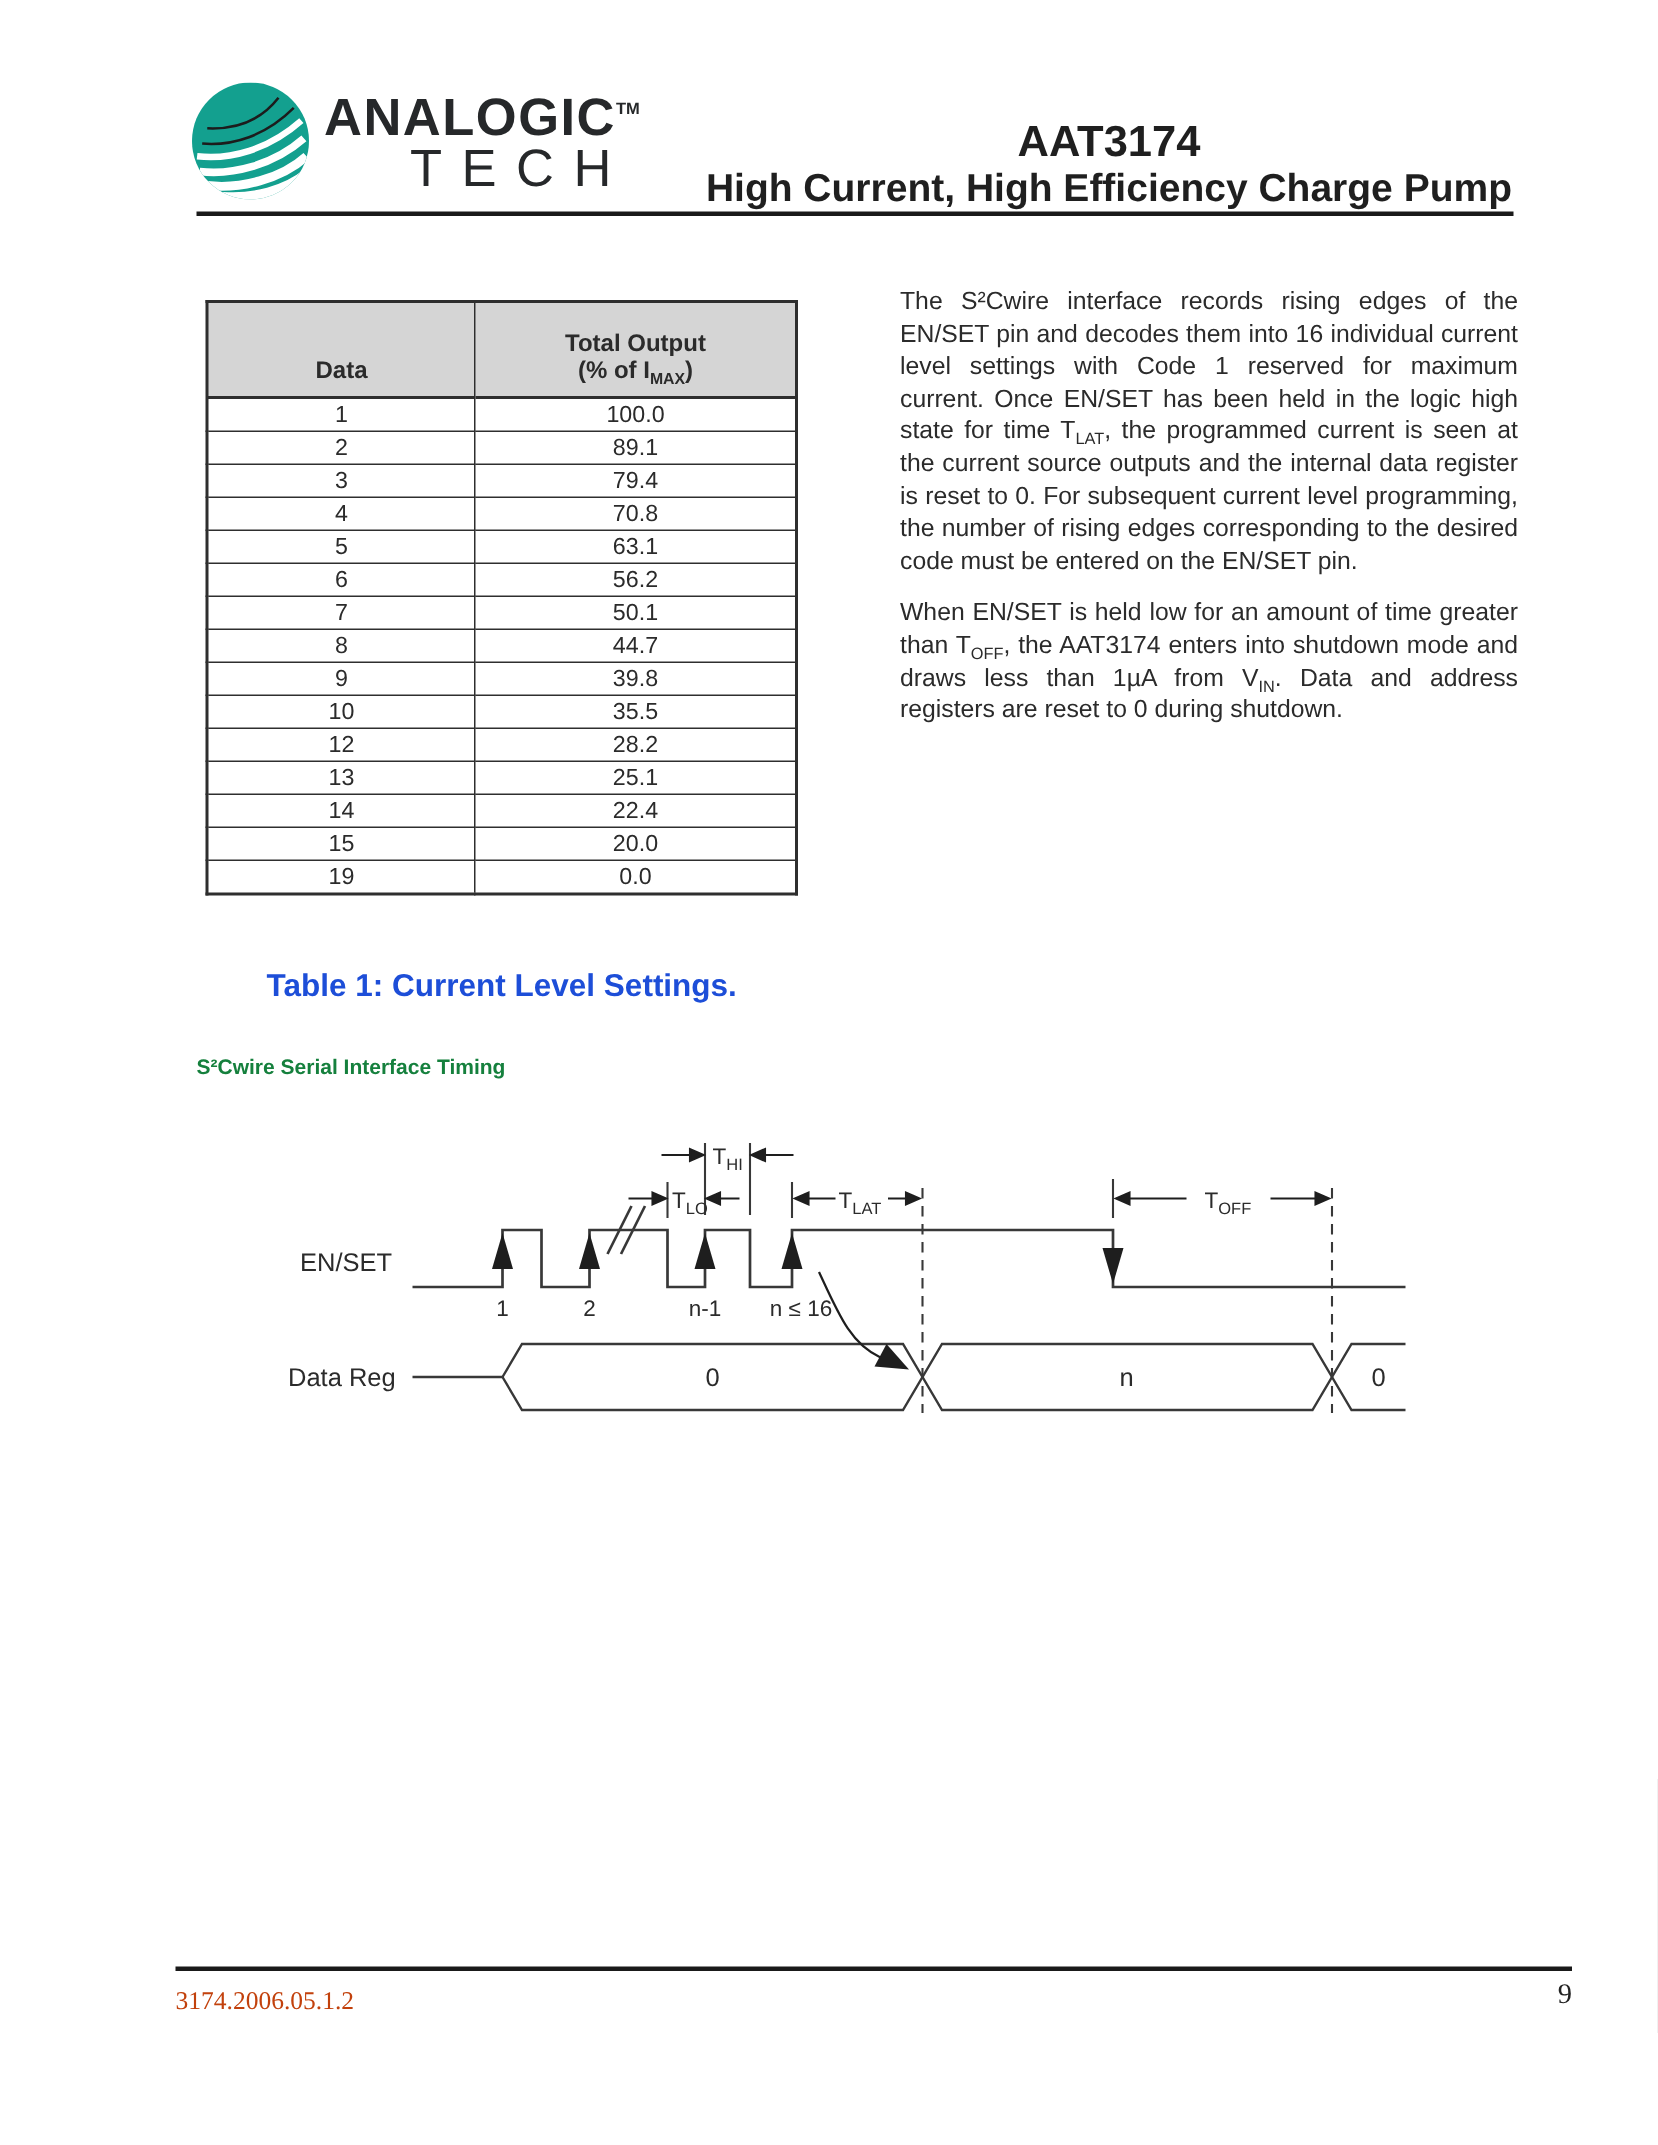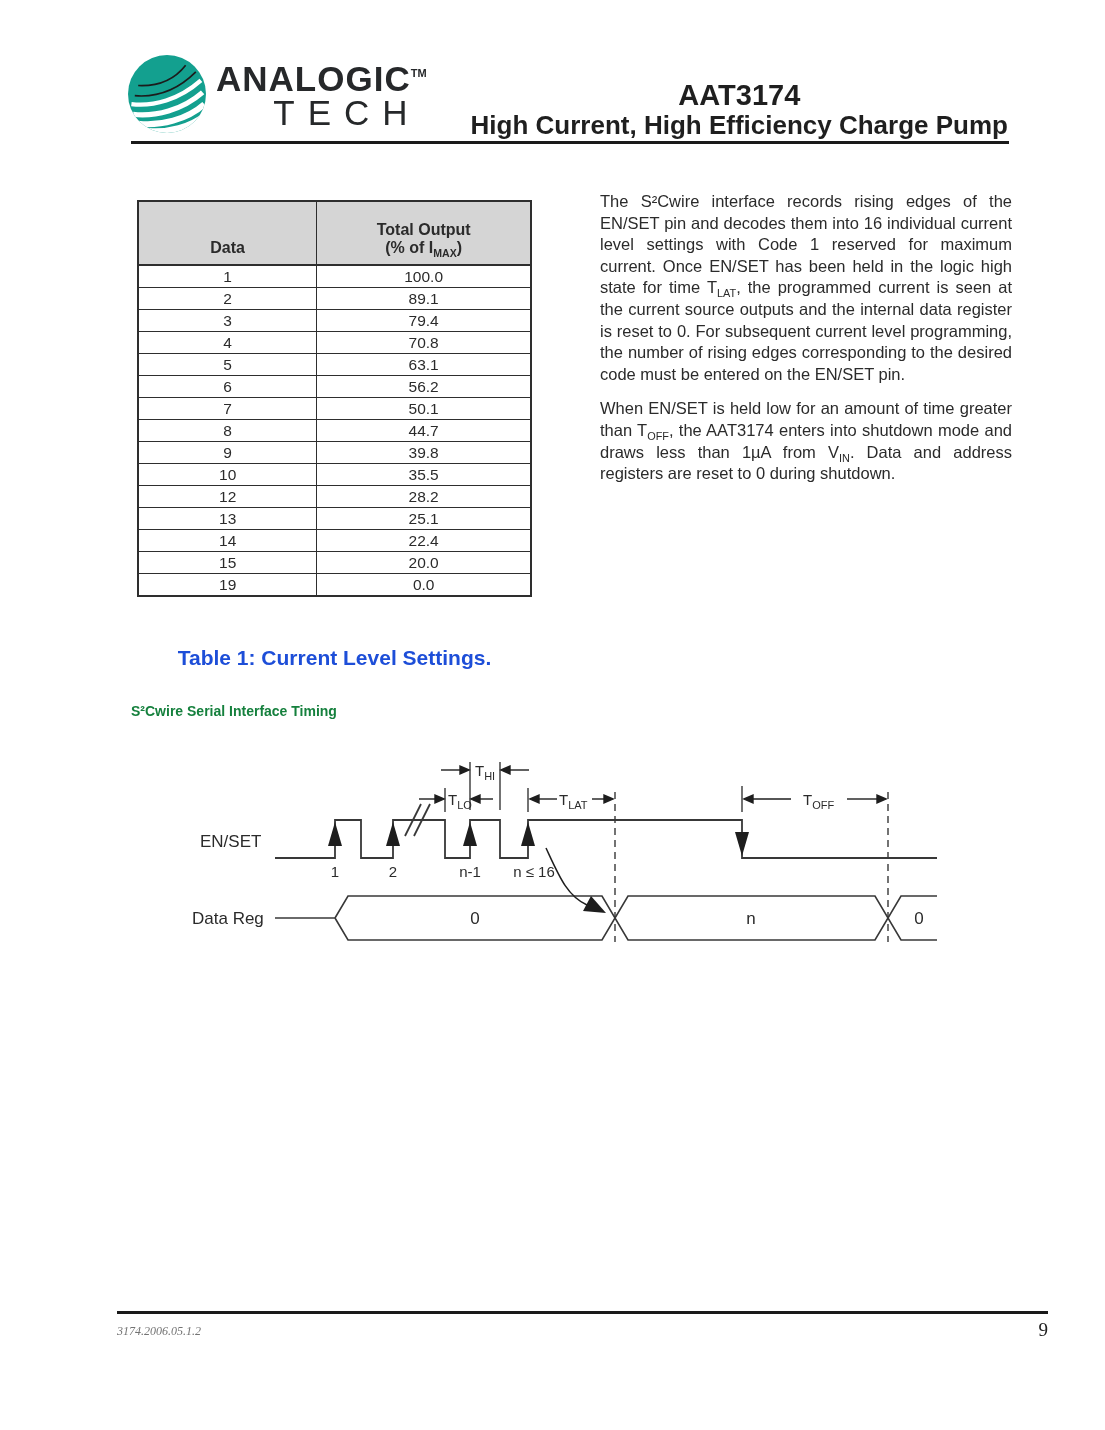--- a/index.html
+++ b/index.html
@@ -35,21 +35,21 @@
   .bodycol{position:absolute; left:600px; top:191px; width:412px;}
   .bodycol p{margin:0 0 13px 0; font-size:16.5px; line-height:21.6px; text-align:justify; color:#2b2b2b;}
   sub{font-size:0.66em; line-height:0;}
   
   .section-heading{position:absolute; left:131px; top:703px; font-size:14px; font-weight:bold; color:#15803d;}
   .timing{position:absolute; left:131px; top:752px;}
   .timing text{fill:#2b2b2b;}
   
   .footer-rule{position:absolute; left:117px; top:1311px; width:931px; height:3px; background:#1a1a1a;}
   .doc-id{position:absolute; left:117px; top:1324px; font-family:"Liberation Serif", serif;
-    font-style:italic; font-size:12px; color:#737373;}
+    font-size:17px; color:#c2410c;}
   .page-num{position:absolute; right:57px; top:1319px; font-family:"Liberation Serif", serif;
     font-size:19px; color:#222;}
 </style>
 </head>
 <body>
 
 <div class="page">
 
   <div class="logo">
     <svg width="78" height="78" viewBox="0 0 92 92">

